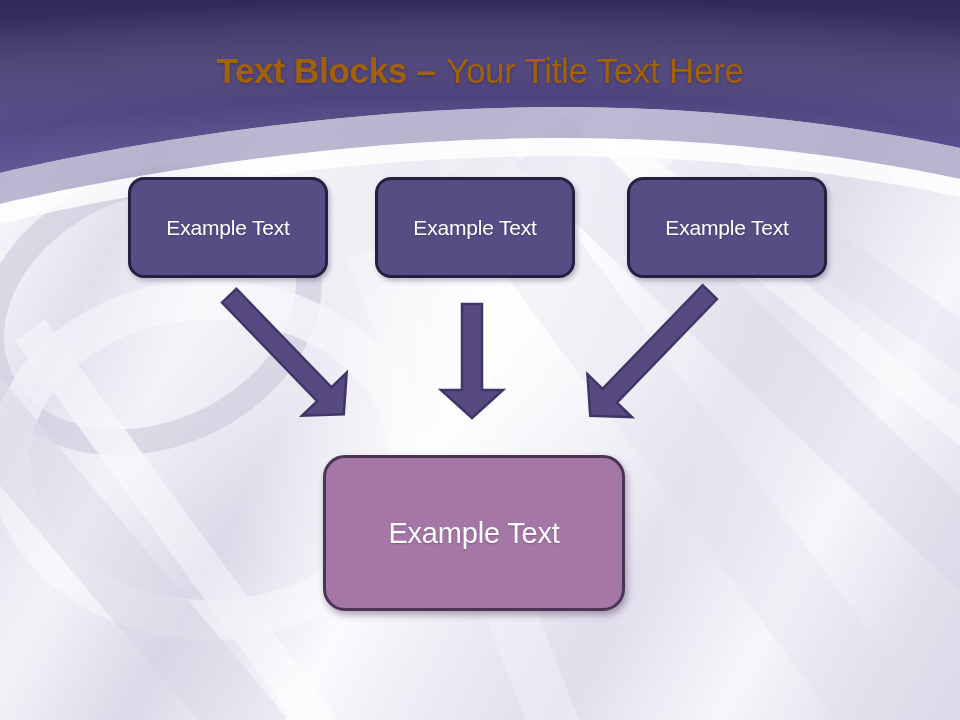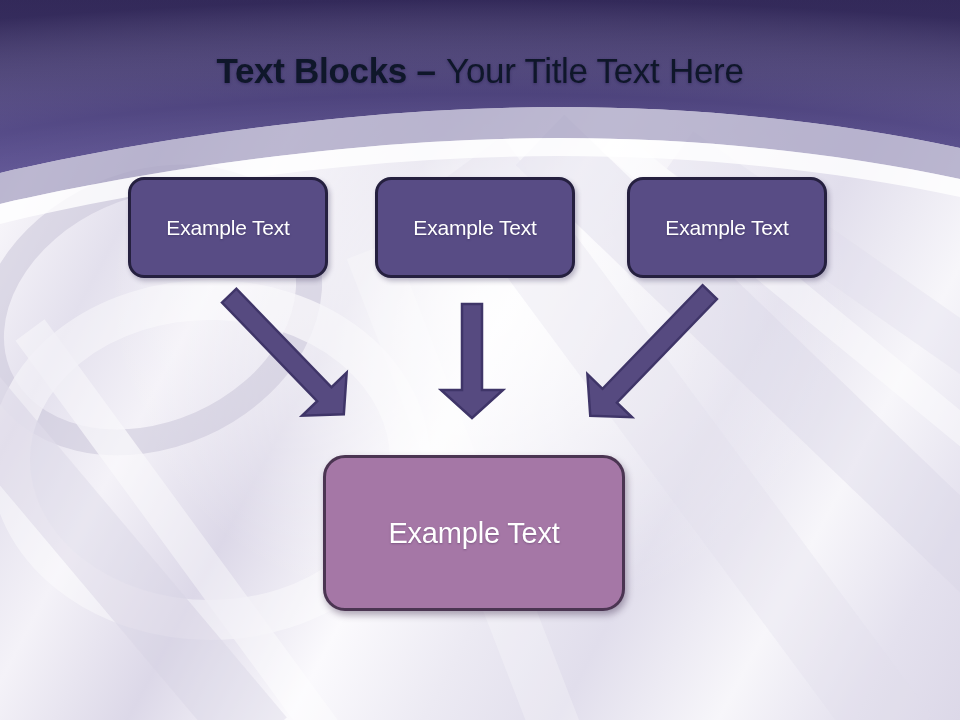--- a/index.html
+++ b/index.html
@@ -18,21 +18,21 @@
       linear-gradient(118deg,
         #d9d5e5 0%, #f6f4f9 9%, #e3e0ed 18%, #f4f2f8 27%, #dcd8e8 38%,
         #fbfafd 50%, #eceaf3 60%, #e1deec 70%, #f7f6fa 82%, #e4e1ee 92%, #dcd8e8 100%);
   }
   .bg-decor{position:absolute;inset:0;}
 
   .header-svg{position:absolute;top:0;left:0;}
 
   .title{
     position:absolute;top:51px;left:0;right:0;margin:0;
-    text-align:center;color:#0f172a;
+    text-align:center;color:#a16207;
     font-size:35px;line-height:40px;font-weight:400;letter-spacing:-0.3px;
     text-shadow:0 1px 3px rgba(35,25,75,0.45);
   }
   .t-bold{font-weight:700;}
   .t-reg{margin-left:0.30em;font-weight:400;}
 
   .tbox{
     position:absolute;top:177px;width:200px;height:101px;
     background:#584c85;border:3px solid #25203f;border-radius:16px;
     box-sizing:border-box;

